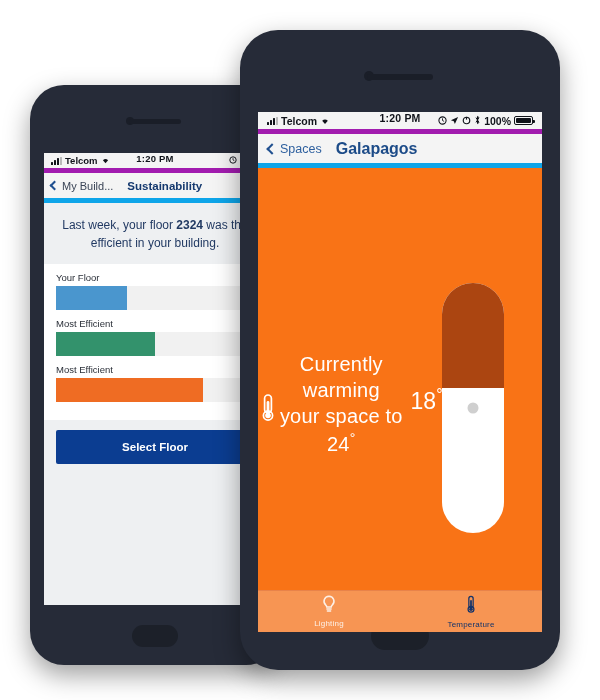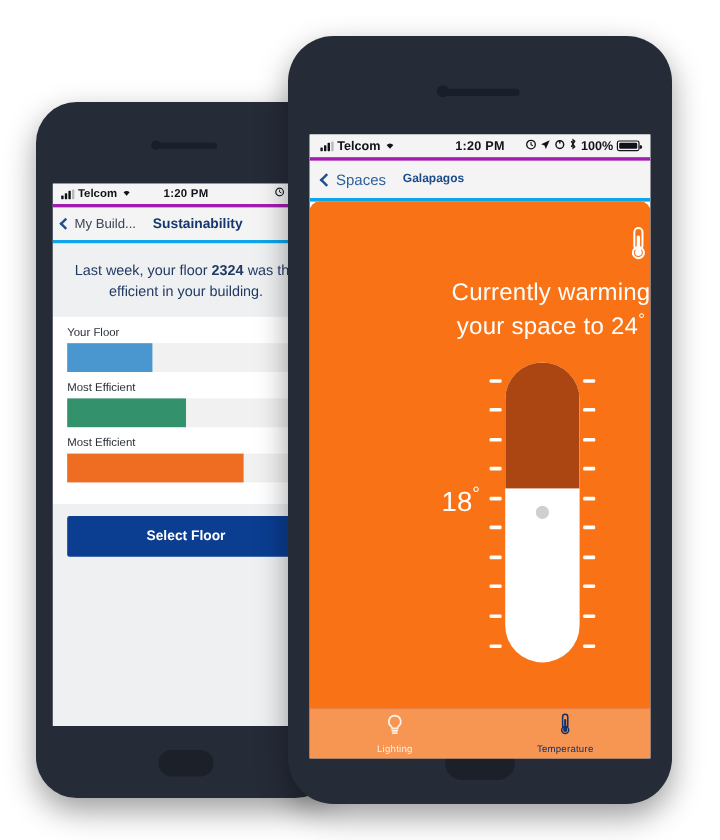--- a/index.html
+++ b/index.html
@@ -42,25 +42,25 @@
   .phone.front .home-btn { bottom: 20px; width: 58px; height: 28px; }
 
   .screen {
     position: absolute; overflow: hidden; background: #ffffff;
   }
   .phone.back  .screen { left: 14px; top: 68px;  width: 222px; height: 452px; }
   .phone.front .screen { left: 18px; top: 82px;  width: 284px; height: 520px; }
 
   
   .statusbar {
-    display: flex; align-items: center;
+    display: flex; 
     background: #f4f4f4; color: #10131a;
     font-size: 9.5px; font-weight: bold;
     padding: 0 7px; height: 20px;
-    border-bottom: 3px solid #a21caf;
+    border-bottom: 5px solid #a21caf;
   }
   .phone.front .statusbar { height: 22px; font-size: 10.5px; padding: 0 9px; }
   .sb-left, .sb-right { display: flex; align-items: center; gap: 3px; flex: 1; }
   .sb-right { justify-content: flex-end; }
   .sb-center { flex: 0 0 auto; letter-spacing: 0.2px; }
   .sig { display: inline-flex; align-items: flex-end; gap: 1px; height: 8px; }
   .sig i { width: 2px; background: #10131a; display: block; border-radius: .5px; }
   .sig i:nth-child(1){height:3px} .sig i:nth-child(2){height:5px}
   .sig i:nth-child(3){height:7px} .sig i:nth-child(4){height:8px;background:#b9b9b9}
   .batt {
@@ -69,37 +69,37 @@
   }
   .batt::after {
     content:""; position:absolute; right:-3px; top:2.5px;
     width:2px; height:3px; background:#10131a; border-radius:0 1px 1px 0;
   }
   .batt span { display:block; height:100%; background:#10131a; border-radius:1px; }
 
   
   .navbar {
     display: flex; align-items: center;
-    background: #f4f4f4; border-bottom: 3px solid #0ea5e9;
+    background: #f4f4f4; border-bottom: 5px solid #0ea5e9;
     height: 30px; padding: 0 7px; position: relative;
   }
   .phone.front .navbar { height: 34px; padding: 0 10px; }
   .nav-back { display: flex; align-items: center; gap: 3px; color: #1f4f8f; cursor: pointer; }
   .chev {
     width: 7px; height: 7px; border-left: 2.2px solid #1f4f8f;
     border-bottom: 2.2px solid #1f4f8f; transform: rotate(45deg); margin-right: 1px;
   }
   .phone.front .chev { width: 8px; height: 8px; border-width: 2.6px; }
   .nav-back-label { font-size: 11px; color: #3a4456; }
   .phone.front .nav-back-label { font-size: 12.5px; color: #2d5f9e; }
   .nav-title {
     font-size: 11.5px; font-weight: bold; color: #14386e;
     margin-left: 14px;
   }
-  .phone.front .nav-title { font-size: 10px; color: #1c4b88; }
+  .phone.front .nav-title { font-size: 16px; color: #1c4b88; }
 
   
   .sust-body { background: #eef0f2; height: 402px; position: relative; }
   .sust-msg {
     padding: 13px 12px 12px; text-align: center;
     font-size: 12px; line-height: 1.5; color: #223a63;
     background: #eef0f2;
   }
   .sust-msg b { font-weight: bold; }
   .bars-card { background: #ffffff; padding: 8px 12px 10px; }
@@ -111,21 +111,21 @@
   .select-floor-btn {
     width: 100%; height: 34px; background: #0b3d91; color: #ffffff;
     border: none; border-radius: 2px; font-size: 11.5px; font-weight: bold;
     font-family: "Liberation Sans", sans-serif; cursor: pointer;
     display: flex; align-items: center; justify-content: center;
   }
 
   
   .temp-screen {
     height: 464px; background: #f97316; position: relative;
-    display: flex; flex-direction: column; align-items: flex-end; border-radius: 8px;
+    display: flex; flex-direction: row; align-items: center;
   }
   .thermo-top-icon { margin-top: 20px; }
   .temp-heading {
     margin-top: 8px; text-align: center; color: #ffffff;
     font-size: 20px; line-height: 1.3; font-weight: normal; letter-spacing: .2px;
   }
   .temp-heading .deg { font-size: 14px; vertical-align: super; }
 
   .thermo-area {
     margin-top: 16px; position: relative;

